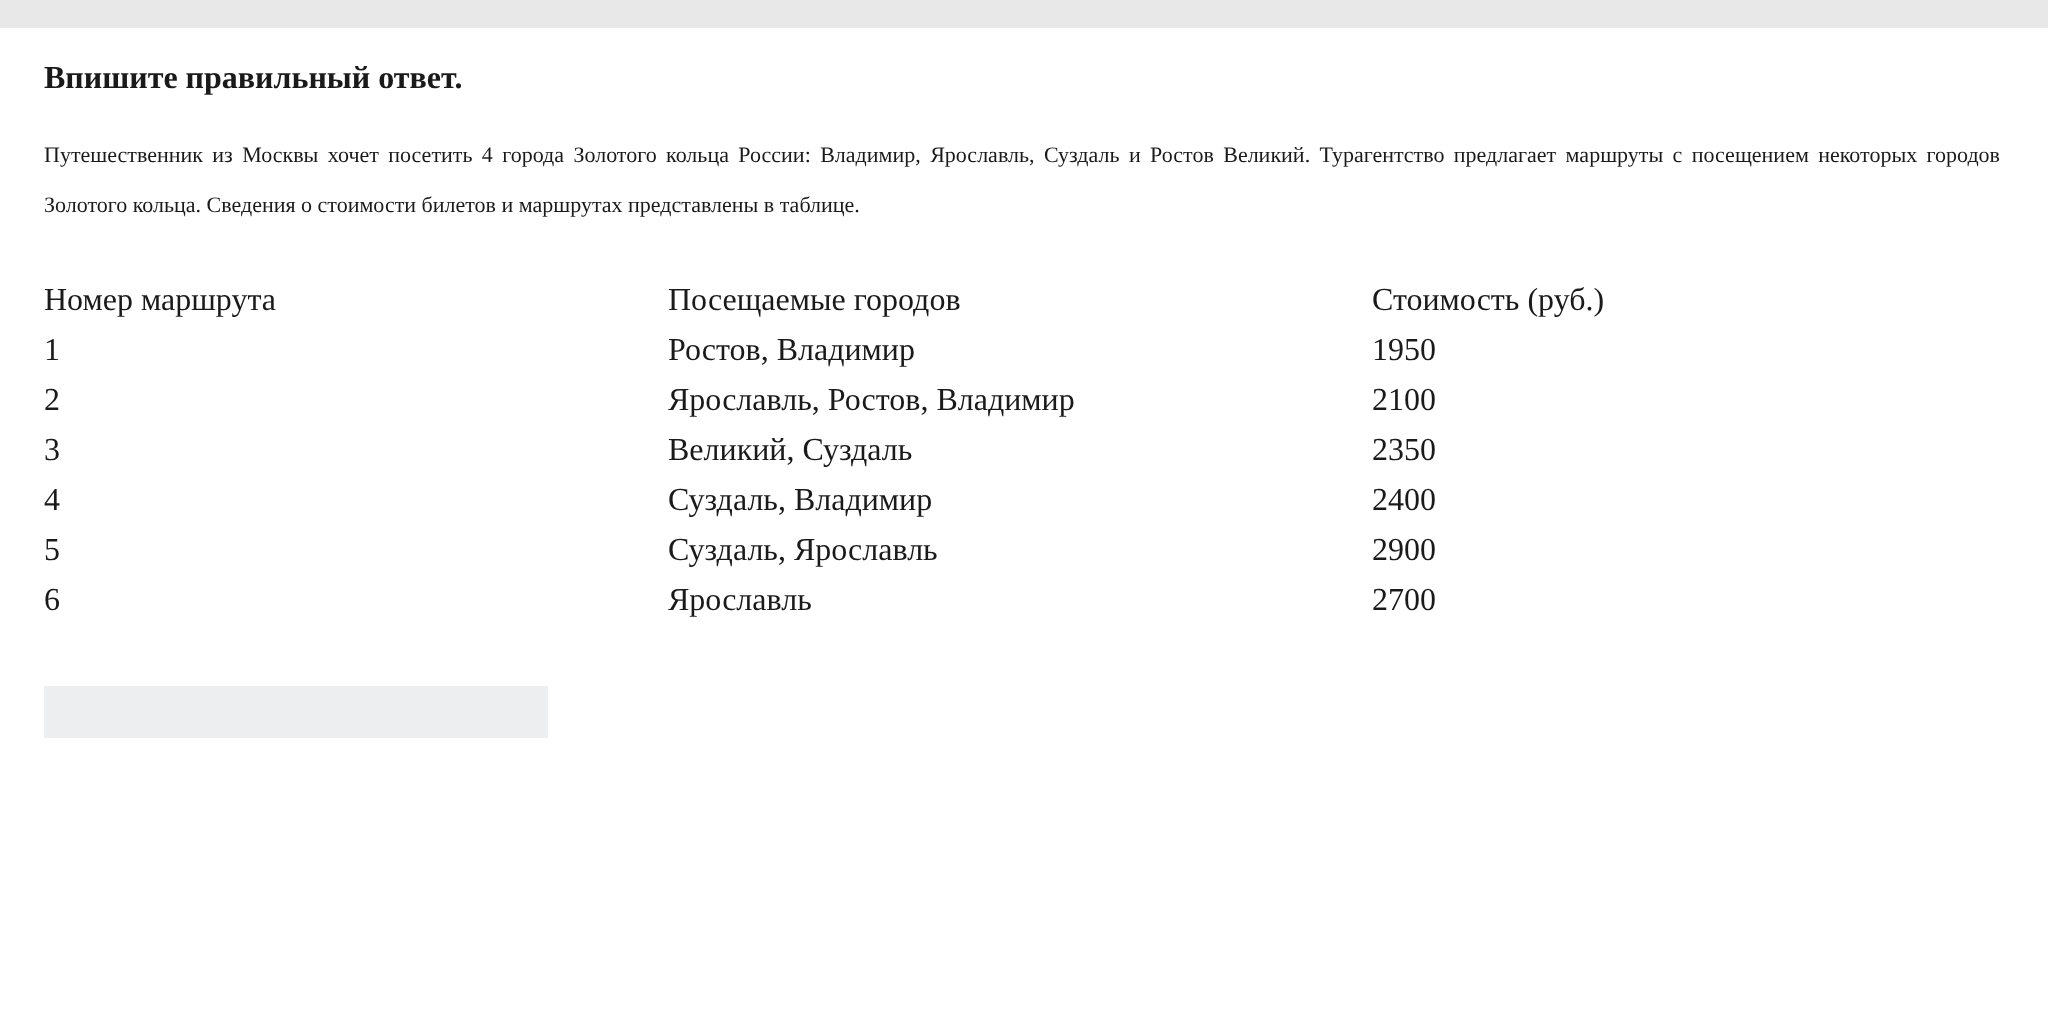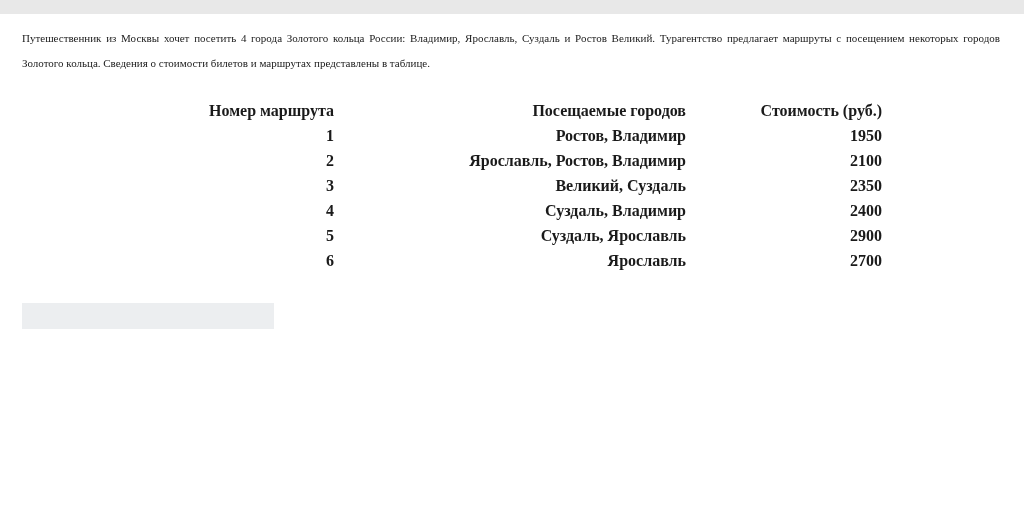--- a/index.html
+++ b/index.html
@@ -36,22 +36,22 @@
     width: 978px;
     margin: 0 0 22px 0;
   }
   .route-table {
     width: 860px;
     border-collapse: collapse;
     font-size: 16px;
   }
   .route-table th,
   .route-table td {
-    text-align: right;
-    font-weight: bold;
+    text-align: left;
+    font-weight: normal;
     padding: 0;
     line-height: 25px;
     vertical-align: top;
   }
   .col-num { width: 312px; }
   .col-cities { width: 352px; }
   .col-price { width: 196px; }
   .route-table thead th {
     padding-bottom: 0px;
   }
@@ -78,20 +78,21 @@
     color: #1a1a1a;
   }
 </style>
 </head>
 <body>
 
 <div class="top-strip"></div>
 
 <div class="page">
 
+  <div class="task-heading">Впишите правильный ответ.</div>
 
   <div class="intro">Путешественник из Москвы хочет посетить 4 города Золотого кольца России: Владимир, Ярославль, Суздаль и Ростов Великий. Турагентство предлагает маршруты с посещением некоторых городов Золотого кольца. Сведения о стоимости билетов и маршрутах представлены в таблице.</div>
 
   <table class="route-table">
     <thead>
       <tr>
         <th class="col-num">Номер маршрута</th>
         <th class="col-cities">Посещаемые городов</th>
         <th class="col-price">Стоимость (руб.)</th>
       </tr>

